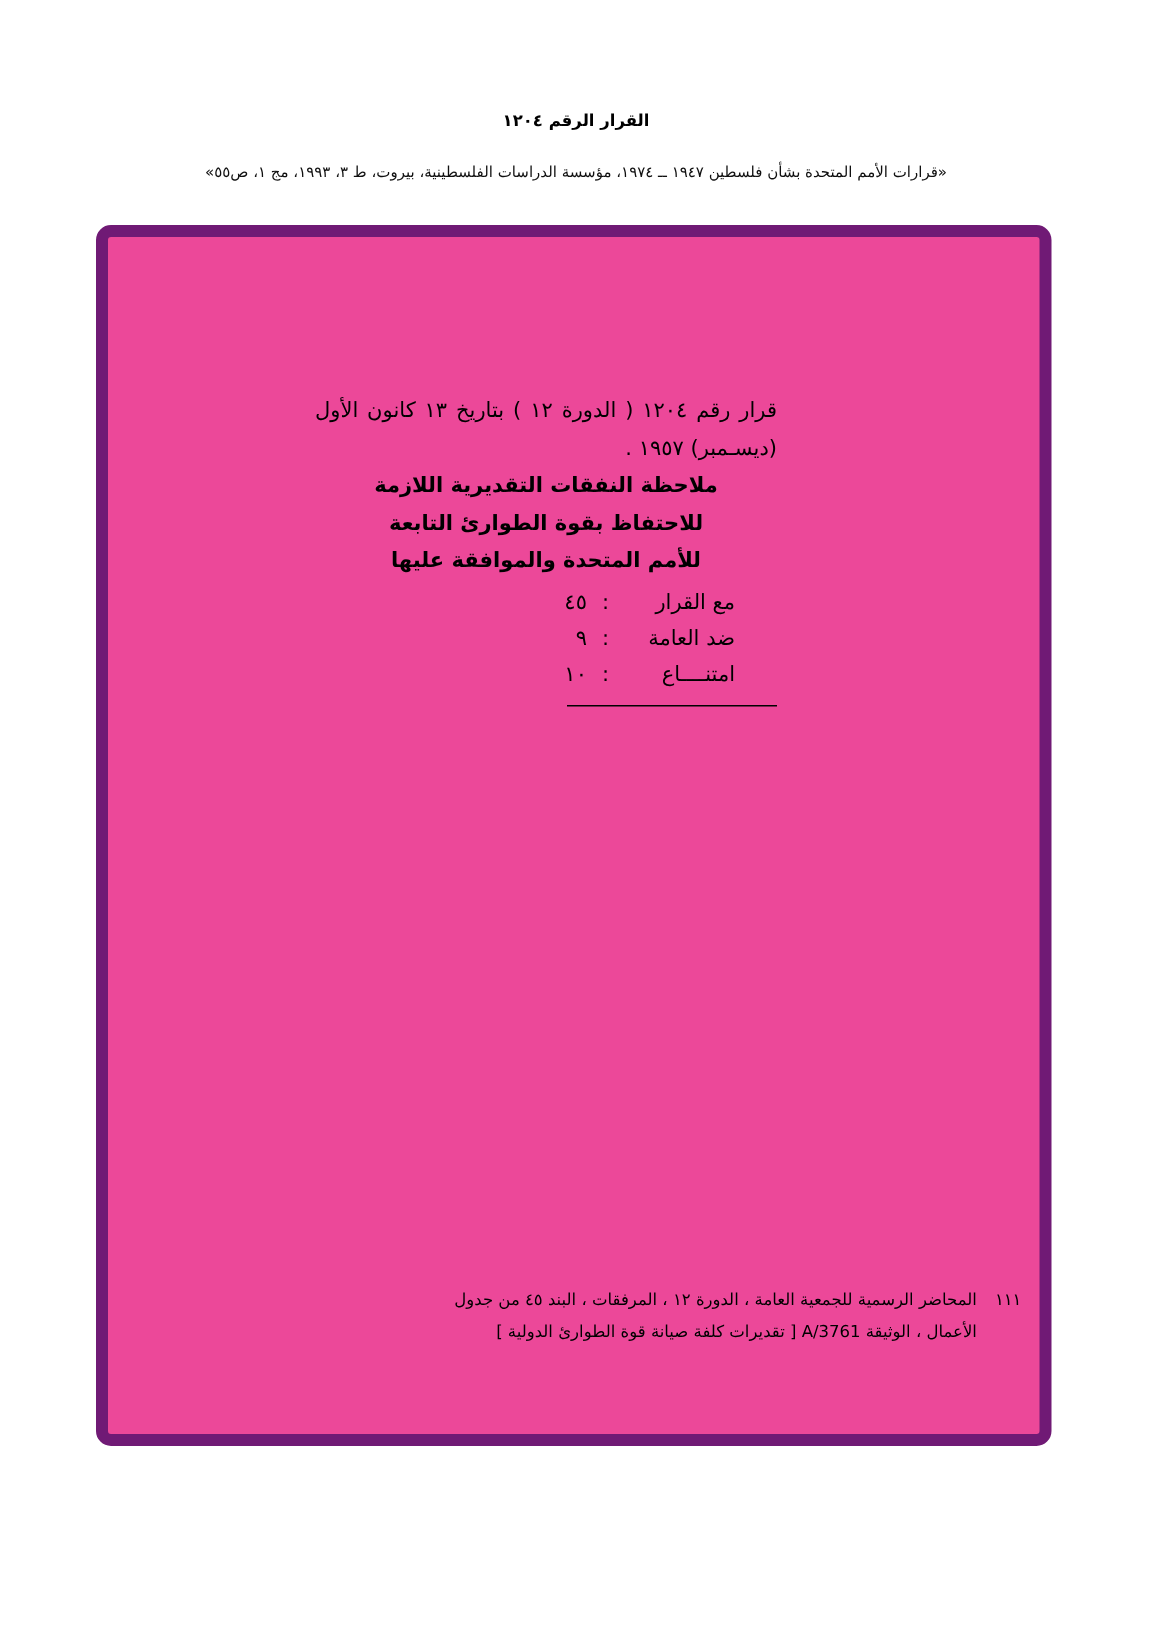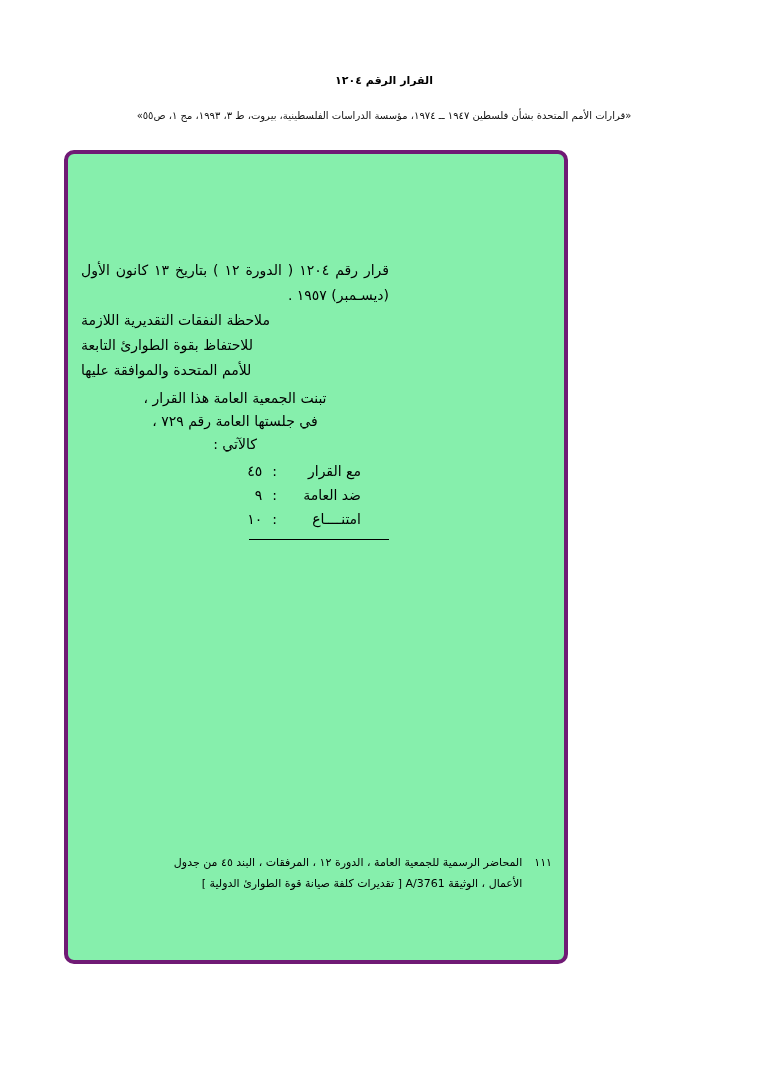--- a/index.html
+++ b/index.html
@@ -23,35 +23,35 @@
   .doc-header {
     position: absolute; top: 74px; left: 0; right: 0;
     text-align: center; direction: rtl;
   }
   .doc-title { font-size: 11px; font-weight: 700; }
   .doc-citation { margin-top: 23px; font-size: 10px; color: #101010; }
 
   
   .frame {
     position: absolute; top: 150px; left: 64px;
-    width: 504px; height: 814px;
+    width: 637px; height: 814px;
     box-sizing: border-box;
-    border: 4px solid #701a75;
+    border: 8px solid #701a75;
     border-radius: 10px;
-    background: #86efac;
+    background: #ec4899;
   }
 
   
   .content {
     position: absolute; top: 104px; right: 175px; width: 308px;
     direction: rtl; text-align: right;
     font-size: 14px; line-height: 25px;
   }
   .intro { text-align: justify; }
-  .res-title { font-weight: 400; text-align: left; }
+  .res-title { font-weight: 700; text-align: center; }
   .opening { font-weight: 700; margin-top: 5px; padding-right: 12px; }
   .body-par { text-align: justify; margin-top: 2px; }
   .fn-ref { font-size: 9px; vertical-align: super; line-height: 0; }
   .adoption { text-align: center; margin-top: 4px; line-height: 23px; }
   .votes { margin-top: 3px; padding-right: 28px; line-height: 24px; }
   .vote-row { display: flex; align-items: baseline; }
   .vote-label { min-width: 74px; }
   .vote-colon { padding: 0 10px; }
   .vote-divider {
     width: 140px; height: 0;
@@ -86,25 +86,20 @@
       <p class="intro">قرار رقم ١٢٠٤ ( الدورة ١٢ ) بتاريخ ١٣ كانون الأول (ديسـمبر) ١٩٥٧ .</p>
 
       <div class="res-title">
         <p>ملاحظة النفقات التقديرية اللازمة</p>
         <p>للاحتفاظ بقوة الطوارئ التابعة</p>
         <p>للأمم المتحدة والموافقة عليها</p>
       </div>
 
 
 
-      <div class="adoption">
-        <p>تبنت الجمعية العامة هذا القرار ،</p>
-        <p>في جلستها العامة رقم ٧٢٩ ،</p>
-        <p>كالآتي :</p>
-      </div>
 
       <div class="votes">
         <div class="vote-row">
           <span class="vote-label">مع القرار</span>
           <span class="vote-colon">:</span>
           <span class="vote-value">٤٥</span>
         </div>
         <div class="vote-row">
           <span class="vote-label">ضد العامة</span>
           <span class="vote-colon">:</span>

